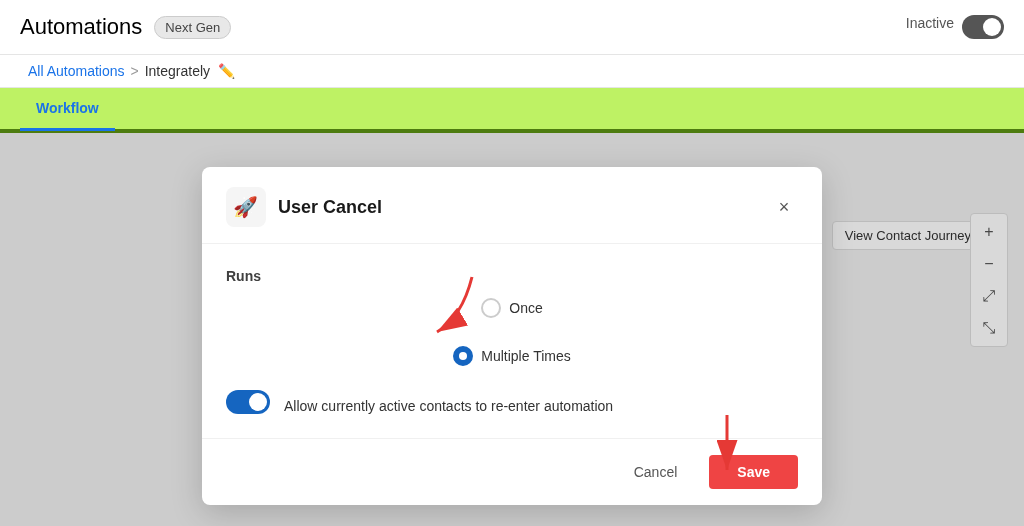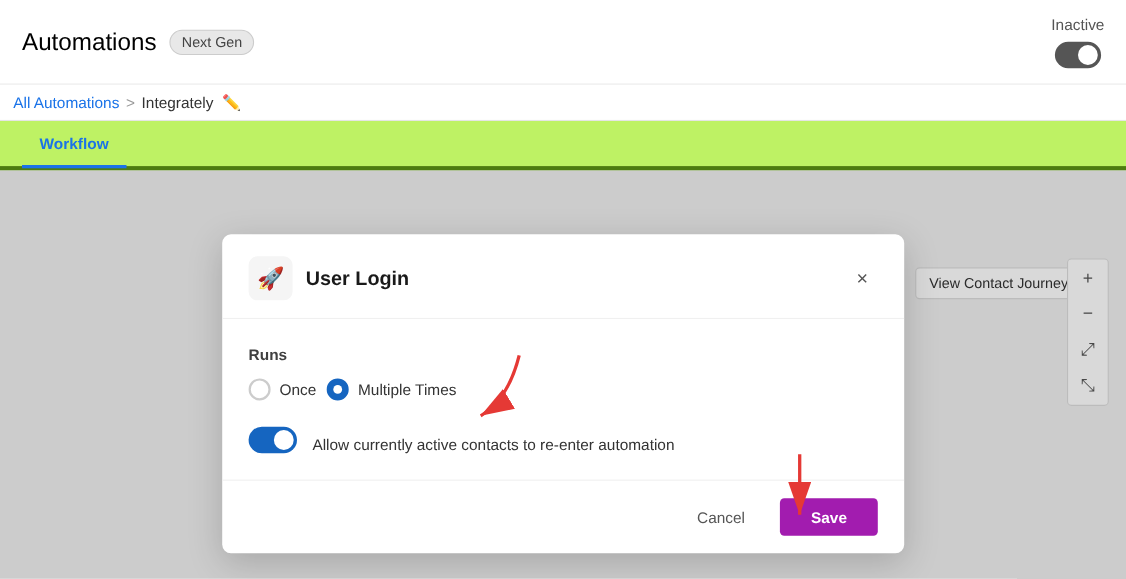--- a/index.html
+++ b/index.html
@@ -31,23 +31,22 @@
       color: #444;
       font-size: 13px;
       font-weight: 500;
       padding: 3px 10px;
       border-radius: 20px;
       border: 1px solid #ccc;
     }
     .header-right {
       margin-left: auto;
       display: flex;
-      align-items: center;
+      align-items: flex-start;
       gap: 8px;
-      flex-direction: column;
     }
     .inactive-label {
       font-size: 14px;
       color: #555;
     }
     .toggle {
       width: 42px;
       height: 24px;
       background: #555;
       border-radius: 12px;
@@ -61,21 +60,21 @@
       top: 3px;
       width: 18px;
       height: 18px;
       background: #fff;
       border-radius: 50%;
     }
 
     
     .breadcrumb {
       background: #fff;
-      padding: 8px 12px;
+      padding: 8px 28px;
       display: flex;
       align-items: center;
       gap: 6px;
       border-bottom: 1px solid #e5e5e5;
     }
     .breadcrumb-link {
       color: #1a73e8;
       font-size: 14px;
       cursor: pointer;
       text-decoration: none;
@@ -244,24 +243,25 @@
 
     .runs-label {
       font-size: 14px;
       font-weight: 600;
       color: #404040;
       margin-bottom: 14px;
     }
 
     .radio-group {
       display: flex;
-      gap: 10px;
+      gap: 28px;
       align-items: center;
       margin-bottom: 24px;
       position: relative;
+      flex-direction: column;
     }
 
     .radio-option {
       display: flex;
       align-items: center;
       gap: 8px;
       cursor: pointer;
     }
     .radio-circle {
       width: 20px;
@@ -331,21 +331,21 @@
       padding: 9px 20px;
       background: transparent;
       border: none;
       color: #555;
       font-size: 14px;
       cursor: pointer;
       border-radius: 4px;
     }
     .btn-save {
       padding: 9px 28px;
-      background: #a21caf;
+      background: #ef4444;
       color: #fff;
       border: none;
       border-radius: 4px;
       font-size: 14px;
       font-weight: 600;
       cursor: pointer;
     }
 
     
     .svg-arrow {
@@ -410,21 +410,21 @@
             <polygon points="0 0, 10 3.5, 0 7" fill="#e53935"></polygon>
           </marker>
         </defs>
         <path d="M 35 10 Q 35 50, 35 65" stroke="#e53935" stroke-width="3" fill="none" marker-end="url(#arrowhead2)"></path>
       </svg>
 
       <div class="modal-header">
         <div class="modal-icon">
           <span>🚀</span>
         </div>
-        <span class="modal-title">User Login</span>
+        <span class="modal-title">User Cancel</span>
         <div class="modal-close">×</div>
       </div>
 
       <div class="modal-body">
         <div class="runs-label">Runs</div>
 
         <div class="radio-group">
 
           <div class="radio-option">
             <div class="radio-circle"></div>

